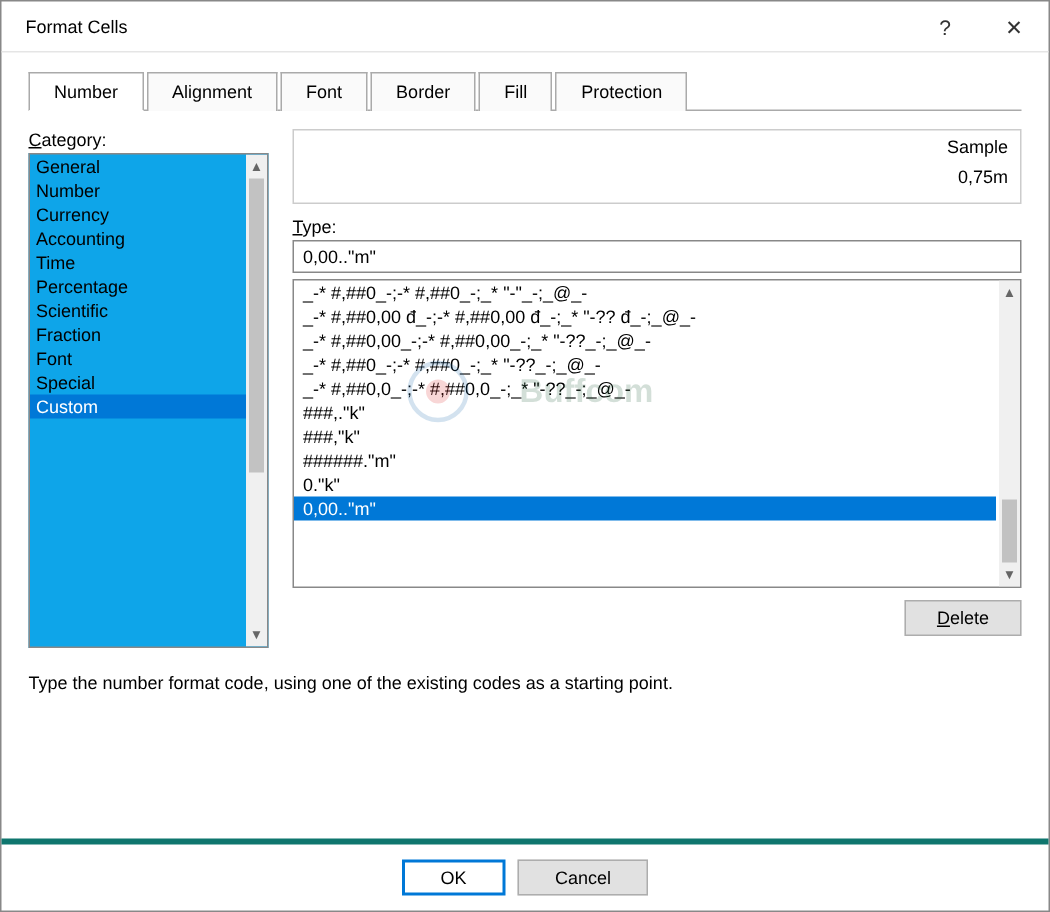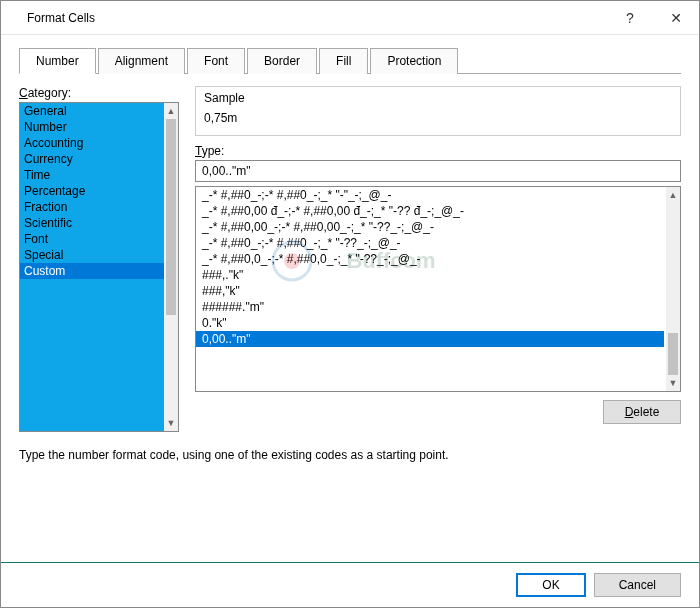--- a/index.html
+++ b/index.html
@@ -16,21 +16,21 @@
     border: 1px solid #888;
     display: flex;
     flex-direction: column;
     background: #fff;
     position: relative;
   }
   .titlebar {
     height: 34px;
     display: flex;
     align-items: center;
-    padding-left: 26px;
+    padding-left: 16px;
     border-bottom: 1px solid #e5e5e5;
   }
   .titlebar-title { flex: 1; }
   .titlebar-btn {
     width: 46px;
     height: 34px;
     display: flex;
     align-items: center;
     justify-content: center;
     font-size: 14px;
@@ -114,20 +114,21 @@
   .scroll-track { flex:1; background:#f0f0f0; position:relative; }
   .scroll-thumb {
     position:absolute; left:2px; right:2px;
     background:#c2c2c2;
   }
   .right-col { flex: 1; display: flex; flex-direction: column; }
   .sample-box {
     border: 1px solid #ccc;
     padding: 4px 8px 8px 8px;
     margin-bottom: 8px;
+    text-align: right;
   }
   .sample-label { margin-bottom: 4px; }
   .sample-value {
     padding: 2px 0;
   }
   .type-label { margin-bottom: 2px; }
   .type-input {
     width: 100%;
     border: 1px solid #888;
     padding: 3px 6px;
@@ -166,24 +167,24 @@
     padding: 4px 16px;
     font-family: inherit;
     font-size: 12px;
     min-width: 78px;
     text-align: center;
   }
   .help-text {
     margin-top: 16px;
   }
   .bottom-buttons {
-    border-top: 1px solid #0f766e;
+    border-top: 4px solid #0f766e;
     padding: 10px 18px;
     display: flex;
-    justify-content: flex-end;
+    justify-content: center;
     gap: 8px;
   }
   .btn-default {
     border: 2px solid #0078d7;
     background: #fff;
     padding: 3px 24px;
     font-family: inherit;
     font-size: 12px;
   }
   .btn-normal {
@@ -235,26 +236,26 @@
     <div class="panel">
 
       <div class="upper">
 
         <div class="left-col">
           <div class="cat-label"><span class="ul">C</span><span id="cat-rest">ategory:</span></div>
           <div class="listbox">
             <div class="listbox-inner" id="category-items">
                 <div class="list-item">General</div>
                 <div class="list-item">Number</div>
+                <div class="list-item">Currency</div>
                 <div class="list-item">Accounting</div>
-                <div class="list-item">Currency</div>
                 <div class="list-item">Time</div>
                 <div class="list-item">Percentage</div>
+                <div class="list-item">Scientific</div>
                 <div class="list-item">Fraction</div>
-                <div class="list-item">Scientific</div>
                 <div class="list-item">Font</div>
                 <div class="list-item">Special</div>
                 <div class="list-item selected">Custom</div>
               </div>
             <div class="vscroll">
               <div class="scroll-arrow">▲</div>
               <div class="scroll-track">
                 <div class="scroll-thumb" style="top:0;bottom:100px;"></div>
               </div>
               <div class="scroll-arrow">▼</div>

